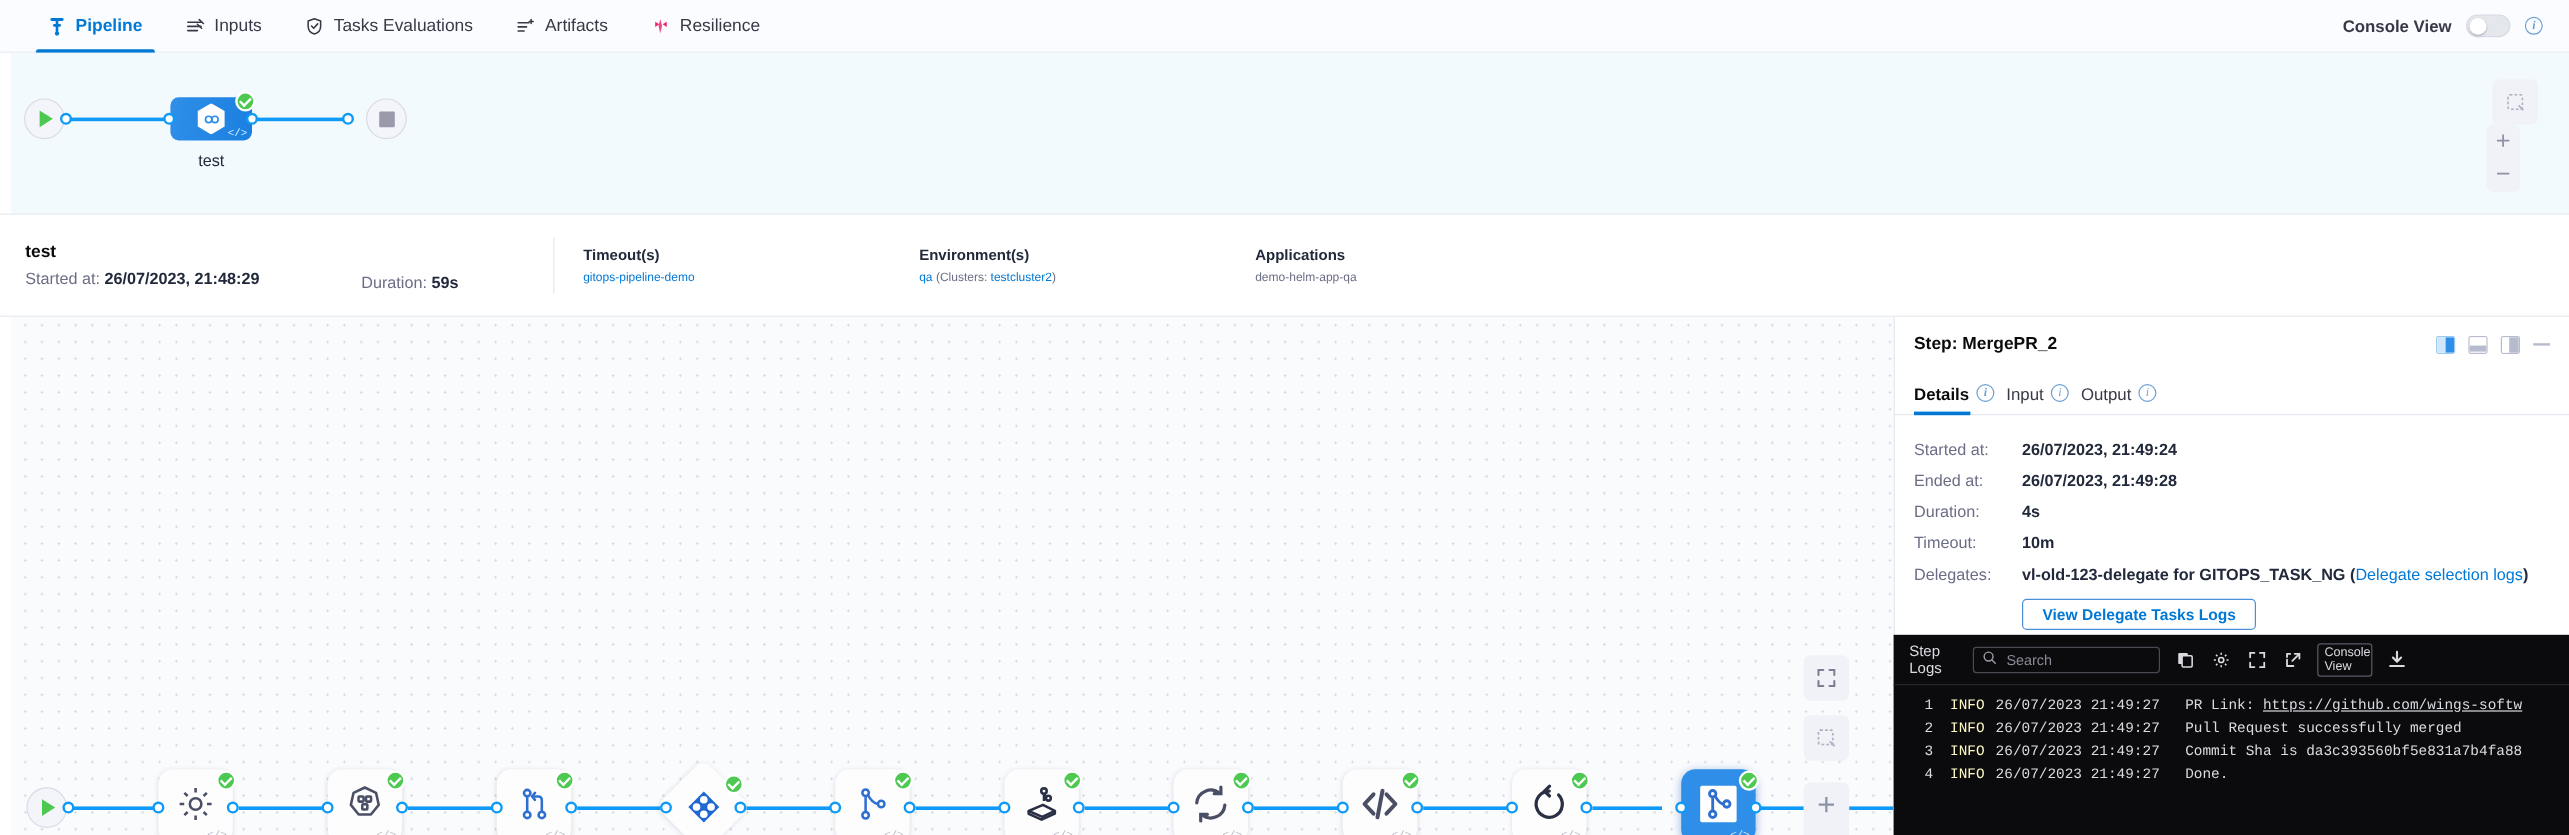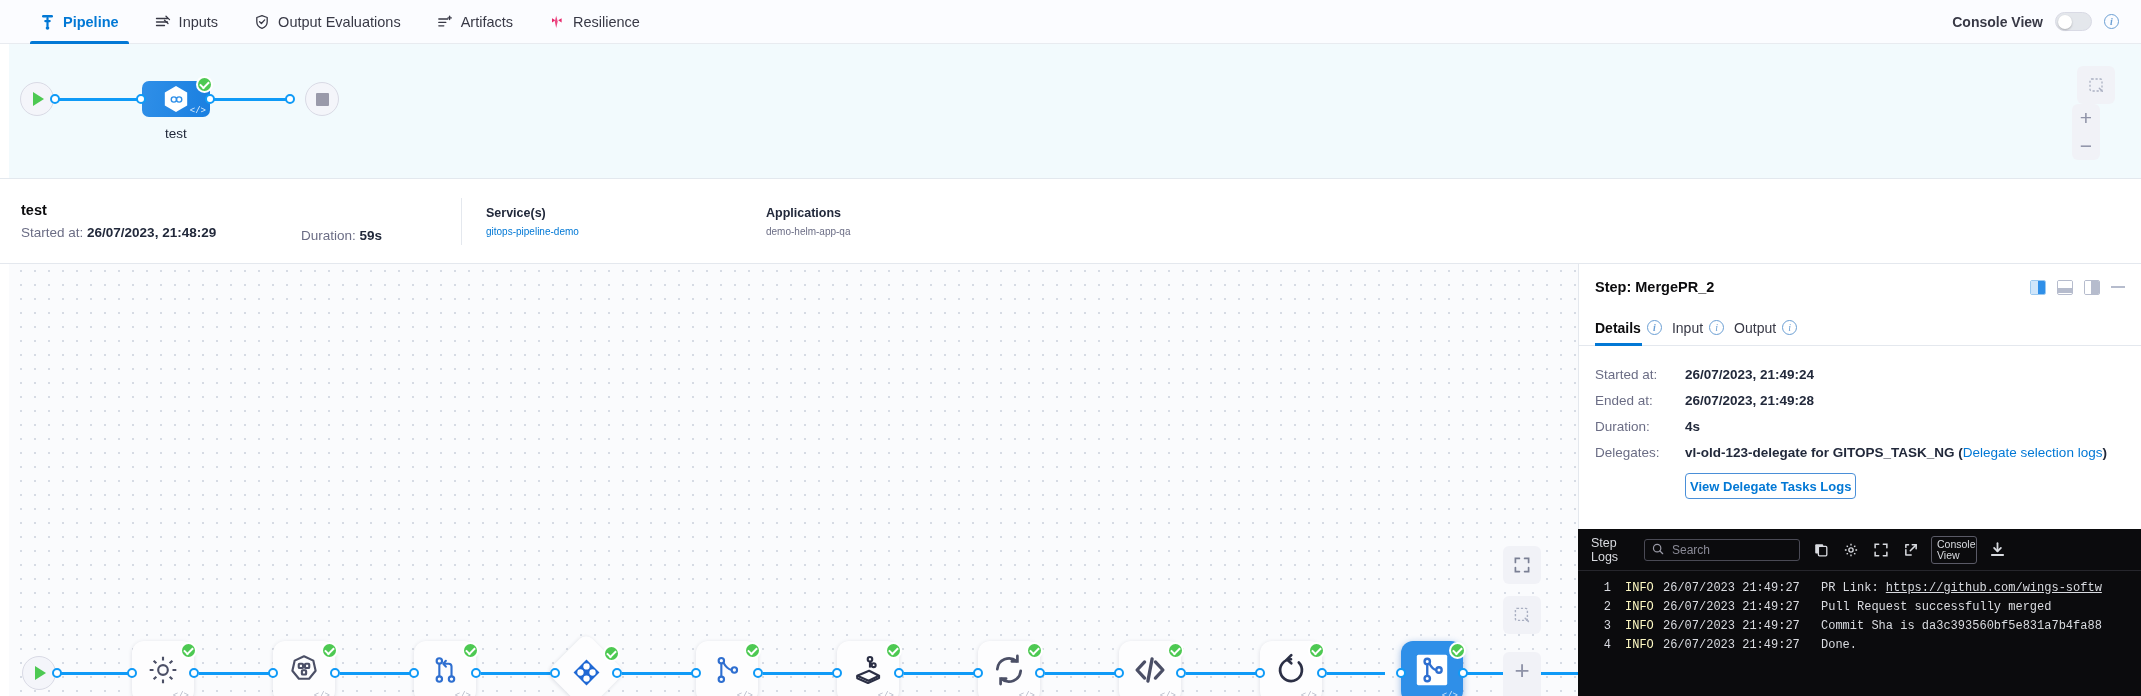--- a/index.html
+++ b/index.html
@@ -202,21 +202,21 @@
     height:36px;cursor:pointer;position:relative;}
   .rp-tab.active{font-weight:700;color:#0b0b0d;}
   .rp-tab.active::after{content:"";position:absolute;left:0;right:20px;bottom:0;height:3px;
     background:#0278d5;}
 
   .kv{display:flex; padding:0 0 0 16px; font-size:13.5px; margin-top:11px;}
   .kv .k{width:90px;color:#6b6d85;flex:none;}
   .kv .v{color:#22293b;font-weight:600;}
   .btn-outline{
     margin:13px 0 0 106px; display:inline-flex;align-items:center;justify-content:center;
-    height:26px;padding:0 4px;border:1px solid #4a8fd8;border-radius:4px;
+    height:26px;padding:0 16px;border:1px solid #4a8fd8;border-radius:4px;
     color:#0278d5;font-size:13px;font-weight:700;cursor:pointer;background:#fff;
   }
 
   
   .logpanel{
     position:absolute; left:1578px; top:529px; width:563px; height:167px;
     background:#0b0b0d; color:#d9dbe0;
   }
   .log-toolbar{
     height:42px; display:flex; align-items:center; gap:11px; padding:0 10px 0 13px;
@@ -283,21 +283,21 @@
 
     <div class="tab">
       <span>
         <svg width="16" height="16" viewBox="0 0 16 16">
             <g fill="none" stroke="#383946" stroke-width="1.3" stroke-linejoin="round">
           <path d="M8 1.6l5.2 1.9v4.3c0 3.4-2.3 5.6-5.2 6.6C5.1 13.4 2.8 11.2 2.8 7.8V3.5z"></path>
           <path d="M5.6 7.7l1.8 1.8 3.3-3.6" stroke-linecap="round"></path>
         </g>
           </svg>
       </span>
-      <span class="tlabel">Output Evaluations</span>
+      <span class="tlabel">Tasks Evaluations</span>
     </div>
 
     <div class="tab">
       <span>
         <svg width="16" height="16" viewBox="0 0 16 16">
             <g stroke="#383946" stroke-width="1.3" stroke-linecap="round" fill="none">
           <path d="M1.8 5h9"></path>
               <path d="M1.8 8.4h7"></path>
               <path d="M1.8 11.8h5"></path>
           <path d="M12.6 2.2v3.4"></path>
@@ -386,24 +386,32 @@
   </div>
 
   <div class="sum-sub" style="margin-left:0px;width:160px;align-self:flex-end;margin-bottom:20px;">
     <span>Duration:</span>
     <b>59s</b>
   </div>
 
   <div class="vdiv"></div>
 
   <div class="sum-block" style="margin-left:24px;width:270px;">
-    <div class="sum-key">Service(s)</div>
+    <div class="sum-key">Timeout(s)</div>
     <div class="sum-val lnk">gitops-pipeline-demo</div>
   </div>
 
+  <div class="sum-block" style="margin-left:10px;width:270px;">
+    <div class="sum-key">Environment(s)</div>
+    <div class="sum-val">
+      <span class="lnk">qa</span>
+      <span>(Clusters:</span>
+      <span class="lnk">testcluster2</span><span>)</span>
+    </div>
+  </div>
 
   <div class="sum-block" style="margin-left:10px;width:300px;">
     <div class="sum-key">Applications</div>
     <div class="sum-val">demo-helm-app-qa</div>
   </div>
 </div>
 
 <div class="graph">
   <div class="leftgutter"></div>
 
@@ -662,20 +670,24 @@
     </div>
     <div class="kv">
       <div class="k">Ended at:</div>
       <div class="v">26/07/2023, 21:49:28</div>
     </div>
     <div class="kv">
       <div class="k">Duration:</div>
       <div class="v">4s</div>
     </div>
     <div class="kv">
+      <div class="k">Timeout:</div>
+      <div class="v">10m</div>
+    </div>
+    <div class="kv">
       <div class="k">Delegates:</div>
       <div class="v"><span>vl-old-123-delegate for GITOPS_TASK_NG (</span><span class="lnk" style="font-weight:400;">Delegate selection logs</span><span>)</span></div>
     </div>
     <div class="btn-outline">View Delegate Tasks Logs</div>
   </div>
 </div>
 
 <div class="logpanel">
   <div class="log-toolbar">
     <div class="log-title">

